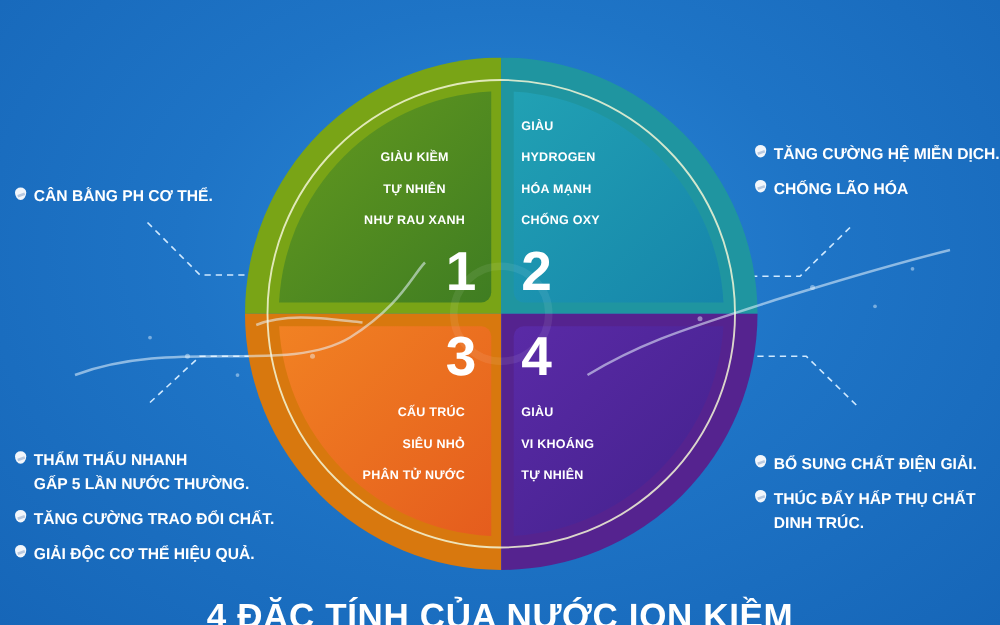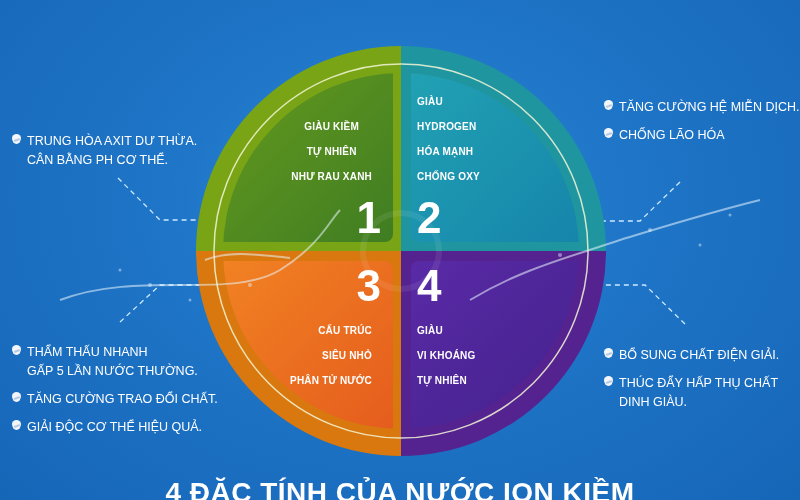--- a/index.html
+++ b/index.html
@@ -24,21 +24,21 @@
   .qt-4 { left: 417px; top: 318px; text-align: left; }
 
   .num {
     position: absolute; font-weight: 700; font-size: 44px; line-height: 44px; color: #fff;
   }
   .n1 { right: 419px; top: 196px; }
   .n2 { left: 417px; top: 196px; }
   .n3 { right: 419px; top: 264px; }
   .n4 { left: 417px; top: 264px; }
 
-  .bullets { position: absolute; font-weight: 400; font-size: 12.5px; color: #fff; }
+  .bullets { position: absolute; font-weight: 700; font-size: 12.5px; color: #fff; margin-top: 16px; }
   .bullet { display: flex; align-items: flex-start; margin-bottom: 9px; }
   .bullet .drop {
     width: 9px; height: 10px; margin-right: 6px; margin-top: 2px; flex: 0 0 auto;
     background: #f2f6fb; border-radius: 50% 50% 50% 50% / 40% 40% 60% 60%;
     position: relative;
   }
   .bullet .drop::after {
     content: ""; position: absolute; left: 2px; top: 5px; width: 6px; height: 2px;
     background: #b8c9e0; transform: rotate(-20deg);
   }
@@ -152,21 +152,20 @@
 
   <div class="num n1">1</div>
   <div class="num n2">2</div>
   <div class="num n3">3</div>
   <div class="num n4">4</div>
 
   <div class="bullets b-tl">
     <div class="bullet">
       <span class="drop"></span>
       <div class="lines">
-        <div>TRUNG HÒA AXIT DƯ THỪA.</div>
         <div>CÂN BẰNG PH CƠ THỂ.</div>
       </div>
     </div>
   </div>
 
   <div class="bullets b-tr">
     <div class="bullet">
       <span class="drop"></span>
       <div class="lines">
           <div>TĂNG CƯỜNG HỆ MIỄN DỊCH.</div>
@@ -206,19 +205,19 @@
     <div class="bullet">
       <span class="drop"></span>
       <div class="lines">
           <div>BỔ SUNG CHẤT ĐIỆN GIẢI.</div>
         </div>
     </div>
     <div class="bullet">
       <span class="drop"></span>
       <div class="lines">
         <div>THÚC ĐẨY HẤP THỤ CHẤT</div>
-        <div>DINH GIÀU.</div>
+        <div>DINH TRÚC.</div>
       </div>
     </div>
   </div>
 
   <div class="title">4 ĐẶC TÍNH CỦA NƯỚC ION KIỀM</div>
 </div>
 
 </body></html>

